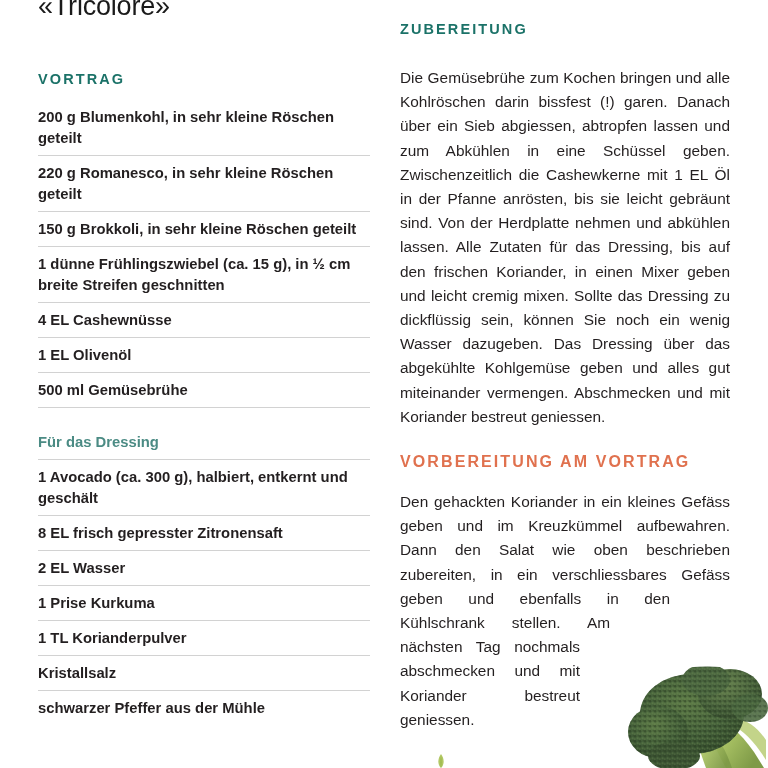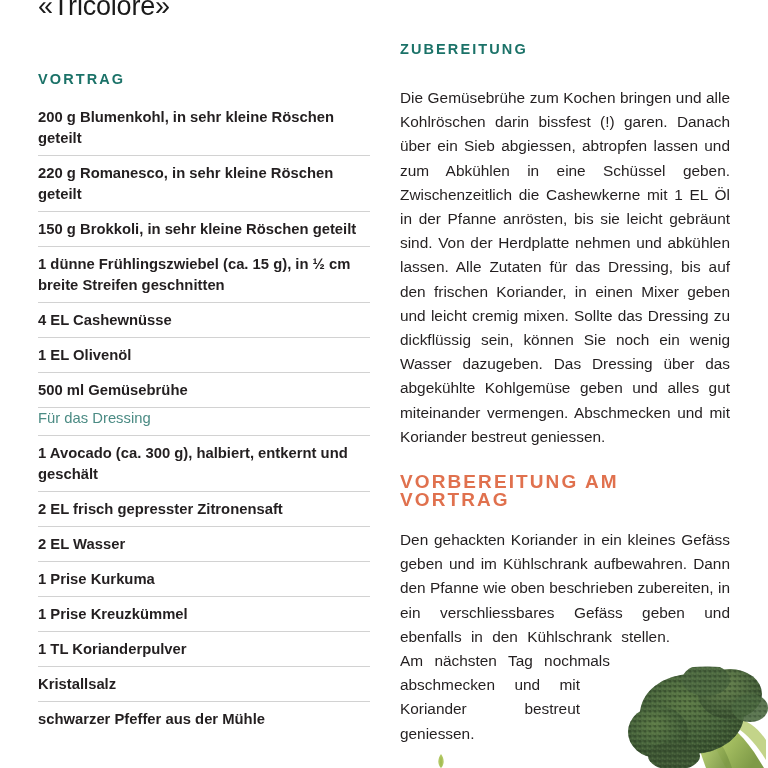--- a/index.html
+++ b/index.html
@@ -59,44 +59,44 @@
     padding: 7px 0 6px 0;
     font-size: 14.8px;
     line-height: 21px;
     color: #231f20;
   }
   .ing-item:first-child { border-top: none; padding-top: 2px; }
   .ing-item .amt { font-weight: bold; }
   .ing-item .desc { font-weight: 700; }
   .ing-sub {
     border-top: 1px solid #d2d2d2;
-    padding: 0 0 6px 0;
+    padding: 24px 0 6px 0;
     font-size: 14.8px;
     line-height: 21px;
     color: #4b8b84;
-    font-weight: 400;
+    font-weight: 700;
   }
 
   
   .col-right {
     position: absolute;
     left: 400px;
-    top: 40px;
+    top: 20px;
     width: 330px;
   }
   .prep-label {
     font-size: 14.5px;
     font-weight: bold;
     letter-spacing: 2.1px;
     color: #1b7268;
     margin: 0;
     line-height: 18px;
   }
   .vortrag-label {
-    font-size: 19px;
+    font-size: 16px;
     font-weight: bold;
     letter-spacing: 2.1px;
     color: #e0714e;
     margin: 0;
     line-height: 18px;
   }
   .body-text {
     font-size: 15.4px;
     line-height: 24.2px;
     text-align: justify;
@@ -139,24 +139,23 @@
     <ul class="ing-list" id="ing-list">
         <li class="ing-item"><span class="amt">200 g Blumenkohl</span><span class="desc">, in sehr kleine Röschen geteilt</span></li>
         <li class="ing-item"><span class="amt">220 g Romanesco</span><span class="desc">, in sehr kleine Röschen geteilt</span></li>
         <li class="ing-item"><span class="amt">150 g Brokkoli</span><span class="desc">, in sehr kleine Röschen geteilt</span></li>
         <li class="ing-item"><span class="amt">1 dünne Frühlingszwiebel</span><span class="desc"> (ca. 15 g), in ½ cm breite Streifen geschnitten</span></li>
         <li class="ing-item"><span class="amt">4 EL Cashewnüsse</span></li>
         <li class="ing-item"><span class="amt">1 EL Olivenöl</span></li>
         <li class="ing-item"><span class="amt">500 ml Gemüsebrühe</span></li>
         <li class="ing-sub">Für das Dressing</li>
         <li class="ing-item"><span class="amt">1 Avocado</span><span class="desc"> (ca. 300 g), halbiert, entkernt und geschält</span></li>
-        <li class="ing-item"><span class="amt">2 EL frisch gepresster Zitronensaft</span></li>
+        <li class="ing-item"><span class="amt">8 EL frisch gepresster Zitronensaft</span></li>
         <li class="ing-item"><span class="amt">2 EL Wasser</span></li>
         <li class="ing-item"><span class="amt">1 Prise Kurkuma</span></li>
-        <li class="ing-item"><span class="amt">1 Prise Kreuzkümmel</span></li>
         <li class="ing-item"><span class="amt">1 TL Korianderpulver</span></li>
         <li class="ing-item"><span class="amt">Kristallsalz</span></li>
         <li class="ing-item"><span class="amt">schwarzer Pfeffer</span><span class="desc"> aus der Mühle</span></li>
       </ul>
   </div>
 
   <div class="col-right">
 
     <div class="prep-label">ZUBEREITUNG</div>
 
@@ -165,21 +164,21 @@
     <div style="height:24px"></div>
 
     <div class="vortrag-label">VORBEREITUNG AM VORTRAG</div>
 
     <div style="position:relative;">
 
       <div style="float:right;clear:right;width:0px;height:120px;"></div>
       <div style="float:right;clear:right;width:60px;height:24px;"></div>
       <div style="float:right;clear:right;width:120px;height:24px;"></div>
       <div style="float:right;clear:right;width:150px;height:72px;"></div>
-      <p class="body-text tight">Den gehackten Koriander in ein kleines Gefäss geben und im Kühlschrank aufbewahren. Dann den Pfanne wie oben beschrieben zubereiten, in ein verschliessbares Gefäss geben und ebenfalls in den Kühlschrank stellen. Am nächsten Tag nochmals abschmecken und mit Koriander bestreut geniessen.</p>
+      <p class="body-text tight">Den gehackten Koriander in ein kleines Gefäss geben und im Kreuzkümmel aufbewahren. Dann den Salat wie oben beschrieben zubereiten, in ein verschliessbares Gefäss geben und ebenfalls in den Kühlschrank stellen. Am nächsten Tag nochmals abschmecken und mit Koriander bestreut geniessen.</p>
     </div>
   </div>
 
   <svg class="broccoli" viewBox="0 0 154 108">
     <defs>
       <radialGradient id="flo" cx="45%" cy="35%" r="75%">
         <stop offset="0%" stop-color="#5d7b47"></stop>
         <stop offset="55%" stop-color="#44603a"></stop>
         <stop offset="100%" stop-color="#2e4427"></stop>
       </radialGradient>

